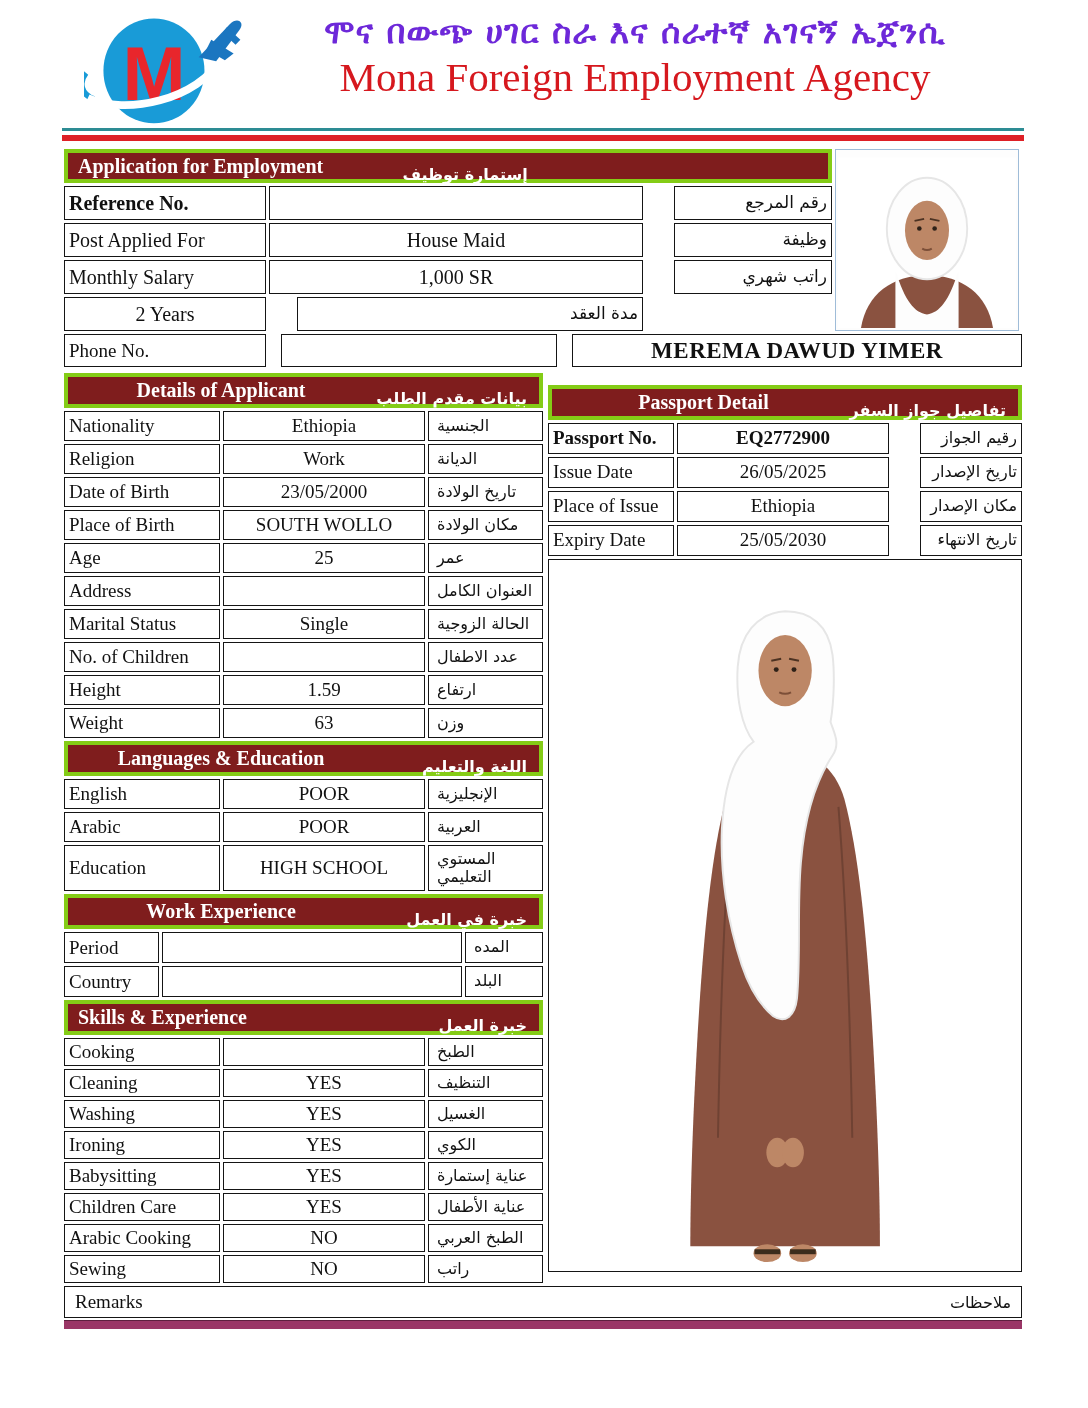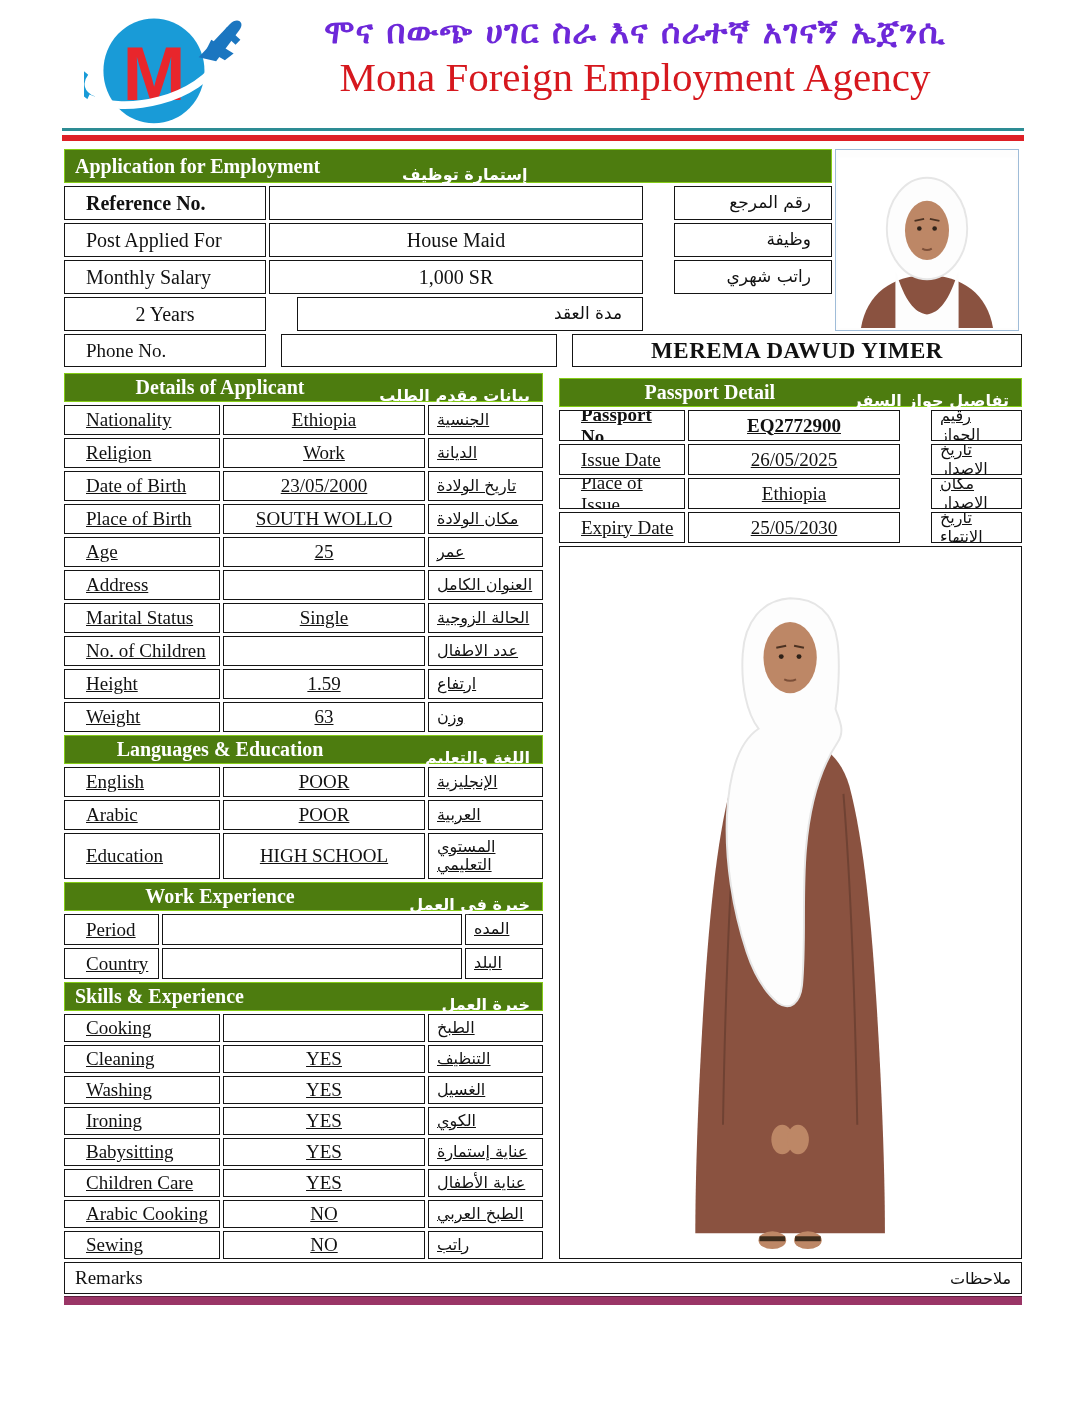--- a/index.html
+++ b/index.html
@@ -14,29 +14,29 @@
   .agency{font-family:"Liberation Serif",serif;font-weight:normal;font-size:41px;
           color:#d6181e;line-height:1.1;}
   .rule{position:absolute;left:62px;width:962px;}
   .rule-teal{top:128px;height:3px;background:#2d8c94;}
   .rule-red{top:135px;height:6px;background:#de2026;}
 
   
   .form{position:absolute;left:64px;top:149px;width:958px;}
   .cell{border:1px solid #151515;background:#fff;display:flex;align-items:center;
         font-size:19px;overflow:hidden;}
-  .lab{padding-left:21px;}
+  .lab{padding-left:4px;}
   .val{justify-content:center;}
   .b{font-weight:bold;}
   .ar{direction:rtl;font-family:"DejaVu Sans",sans-serif;font-size:16px;
       justify-content:flex-end;padding:0 8px;text-align:left;line-height:1.15;}
-  .ar-right{justify-content:flex-start;padding-right:20px;margin-left:28px;}
-
-  
-  .sec{position:relative;height:27px;background:#4d7c0f;border:1px solid #84cc16;color:#fff;}
+  .ar-right{justify-content:flex-start;padding-right:4px;margin-left:28px;}
+
+  
+  .sec{position:relative;height:27px;background:#7f1d1d;border:4px solid #84cc16;color:#fff;}
   .sec .en{position:absolute;left:0;top:0;bottom:0;width:65%;display:flex;align-items:center;
            justify-content:center;font-weight:bold;font-size:20px;}
   .sec .en-left{left:10px;width:auto;justify-content:flex-start;}
   .sec .sar{position:absolute;right:12px;top:16px;bottom:0;display:flex;align-items:center;
             direction:rtl;font-family:"DejaVu Sans",sans-serif;font-weight:bold;font-size:16px;}
   .sec .ar-mid{right:auto;left:44%;}
 
   
   .app-grid{display:grid;grid-template-columns:202px 374px 186px 184px;
             grid-auto-rows:34px;gap:3px;}
@@ -44,21 +44,21 @@
   .app-grid .cell{font-size:20px;}
   .app-grid .ar{font-size:17px;}
   .photo-cell{grid-column:4;grid-row:1/6;border:1px solid #9fbcd8;background:#fdfdfd;
               display:flex;align-items:center;justify-content:center;padding:2px;}
 
   .phone-grid{display:grid;grid-template-columns:202px 276px 1fr;grid-auto-rows:33px;
               gap:15px;margin-top:3px;}
   .name{justify-content:center;font-size:23px;letter-spacing:.5px;}
 
   
-  .cols{display:flex;gap:16px;margin-top:3px;align-items:flex-end;text-decoration:underline;}
+  .cols{display:flex;gap:5px;margin-top:3px;align-items:center;}
   .col-left{width:479px;}
   .col-right{flex:1;}
   .t3{display:grid;gap:3px;margin-top:3px;}
   .t-details{grid-template-columns:156px 202px 1fr;grid-auto-rows:30px;}
   .t-langs{grid-template-columns:156px 202px 1fr;grid-template-rows:30px 30px 46px;}
   .t-work{grid-template-columns:95px 300px 1fr;grid-auto-rows:31px;}
   .t-skills{grid-template-columns:156px 202px 1fr;grid-auto-rows:28px;}
   .t-pass{grid-template-columns:126px 212px 1fr;grid-auto-rows:31px;}
   .sec-after{margin-top:3px;}
 

